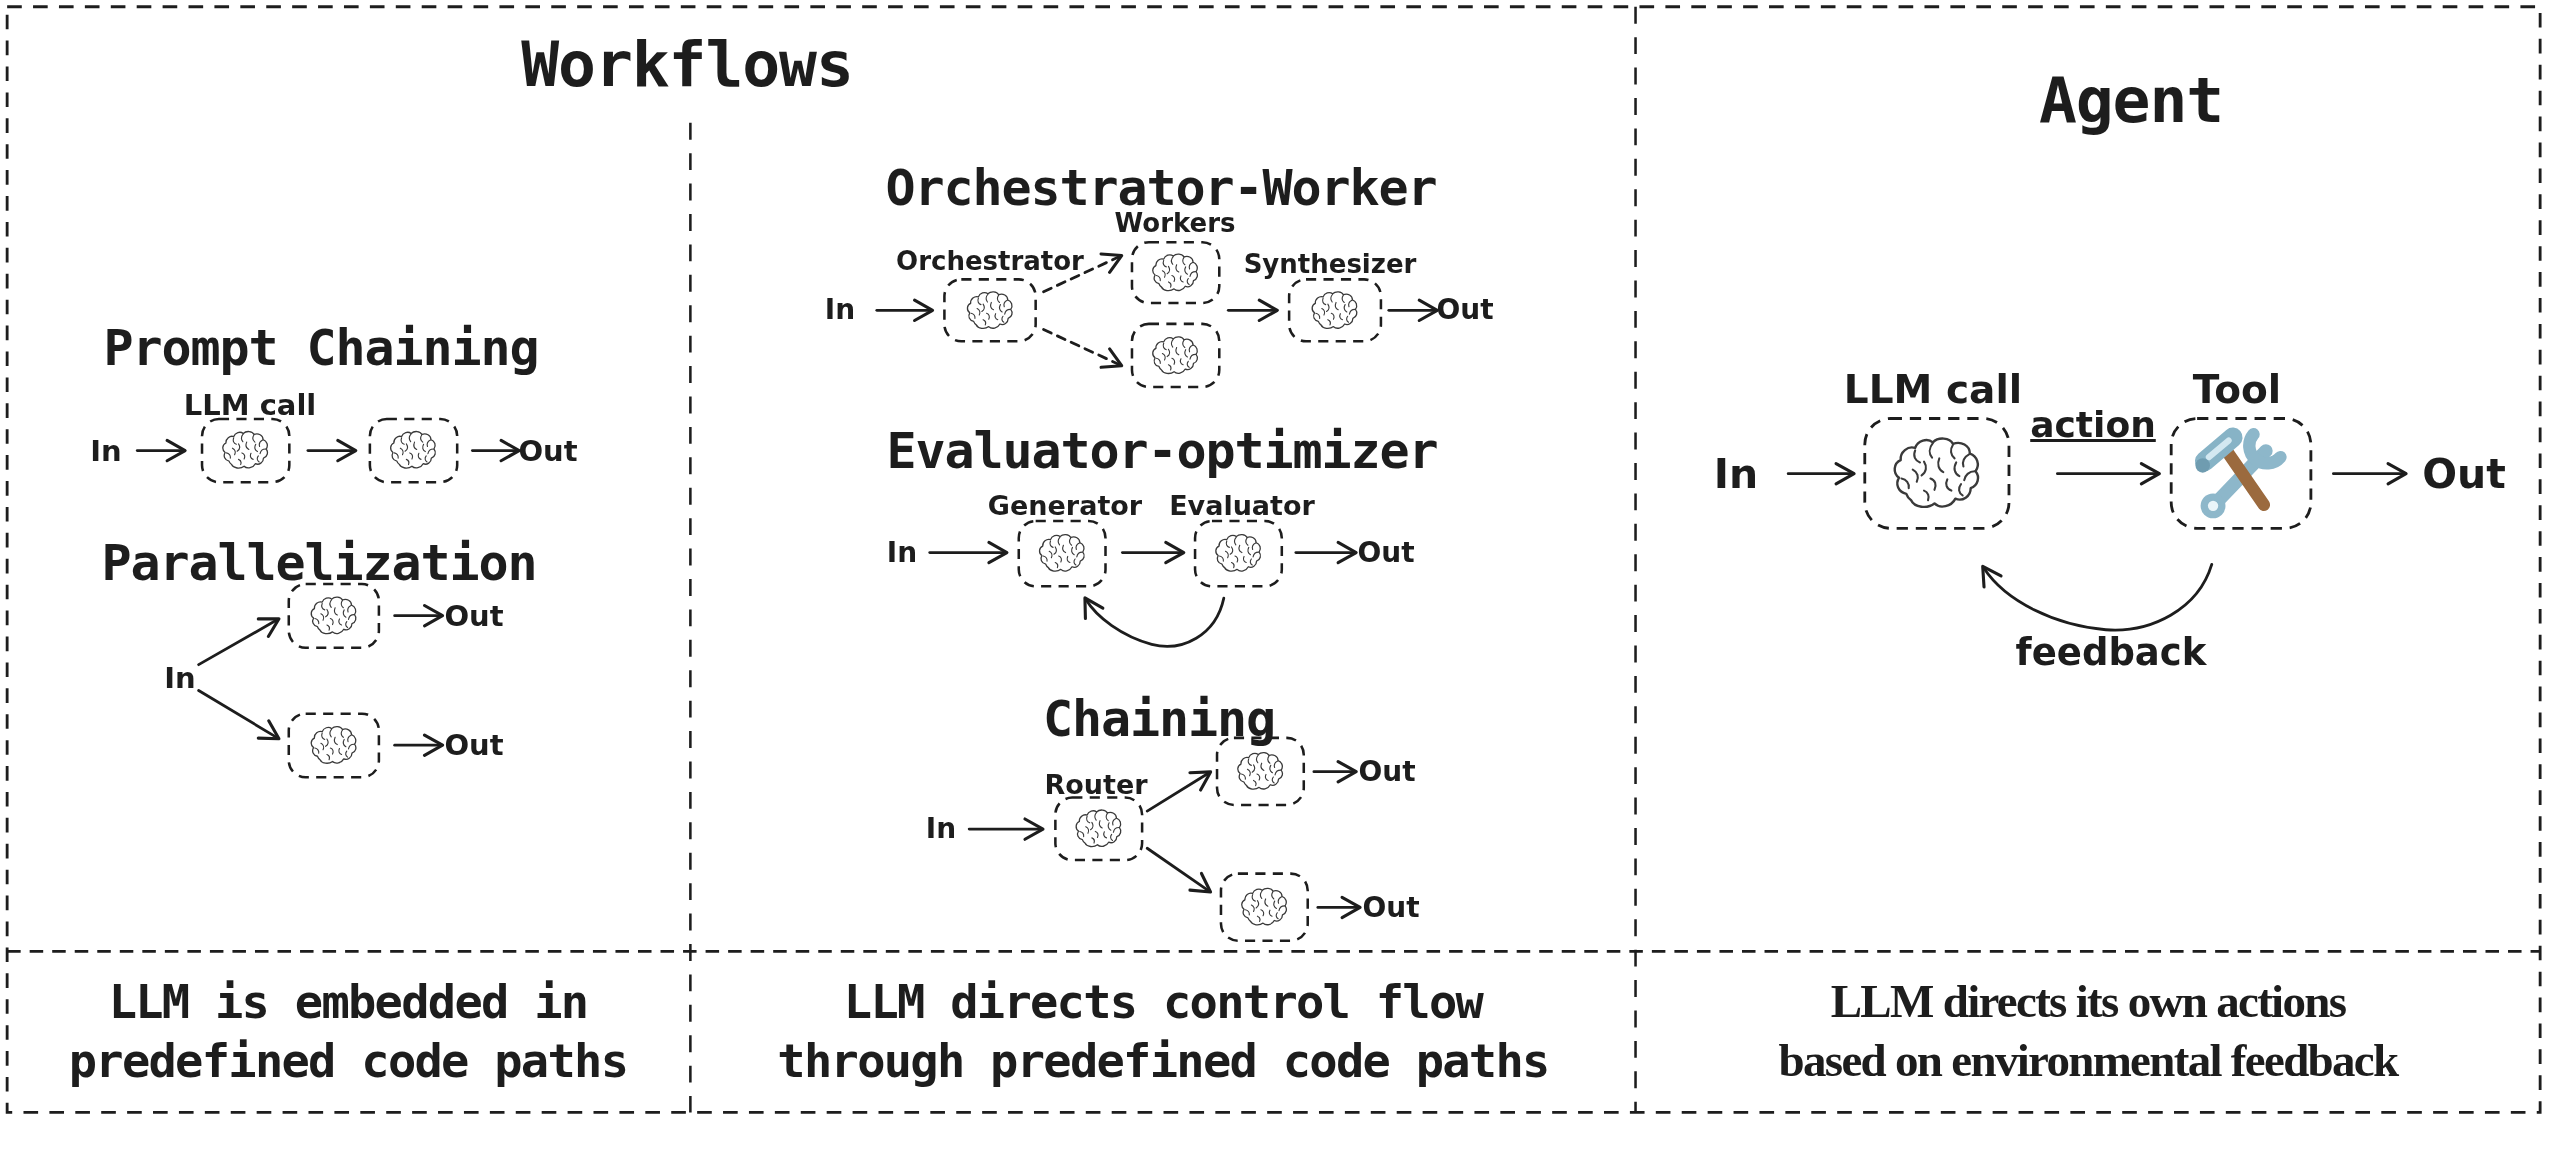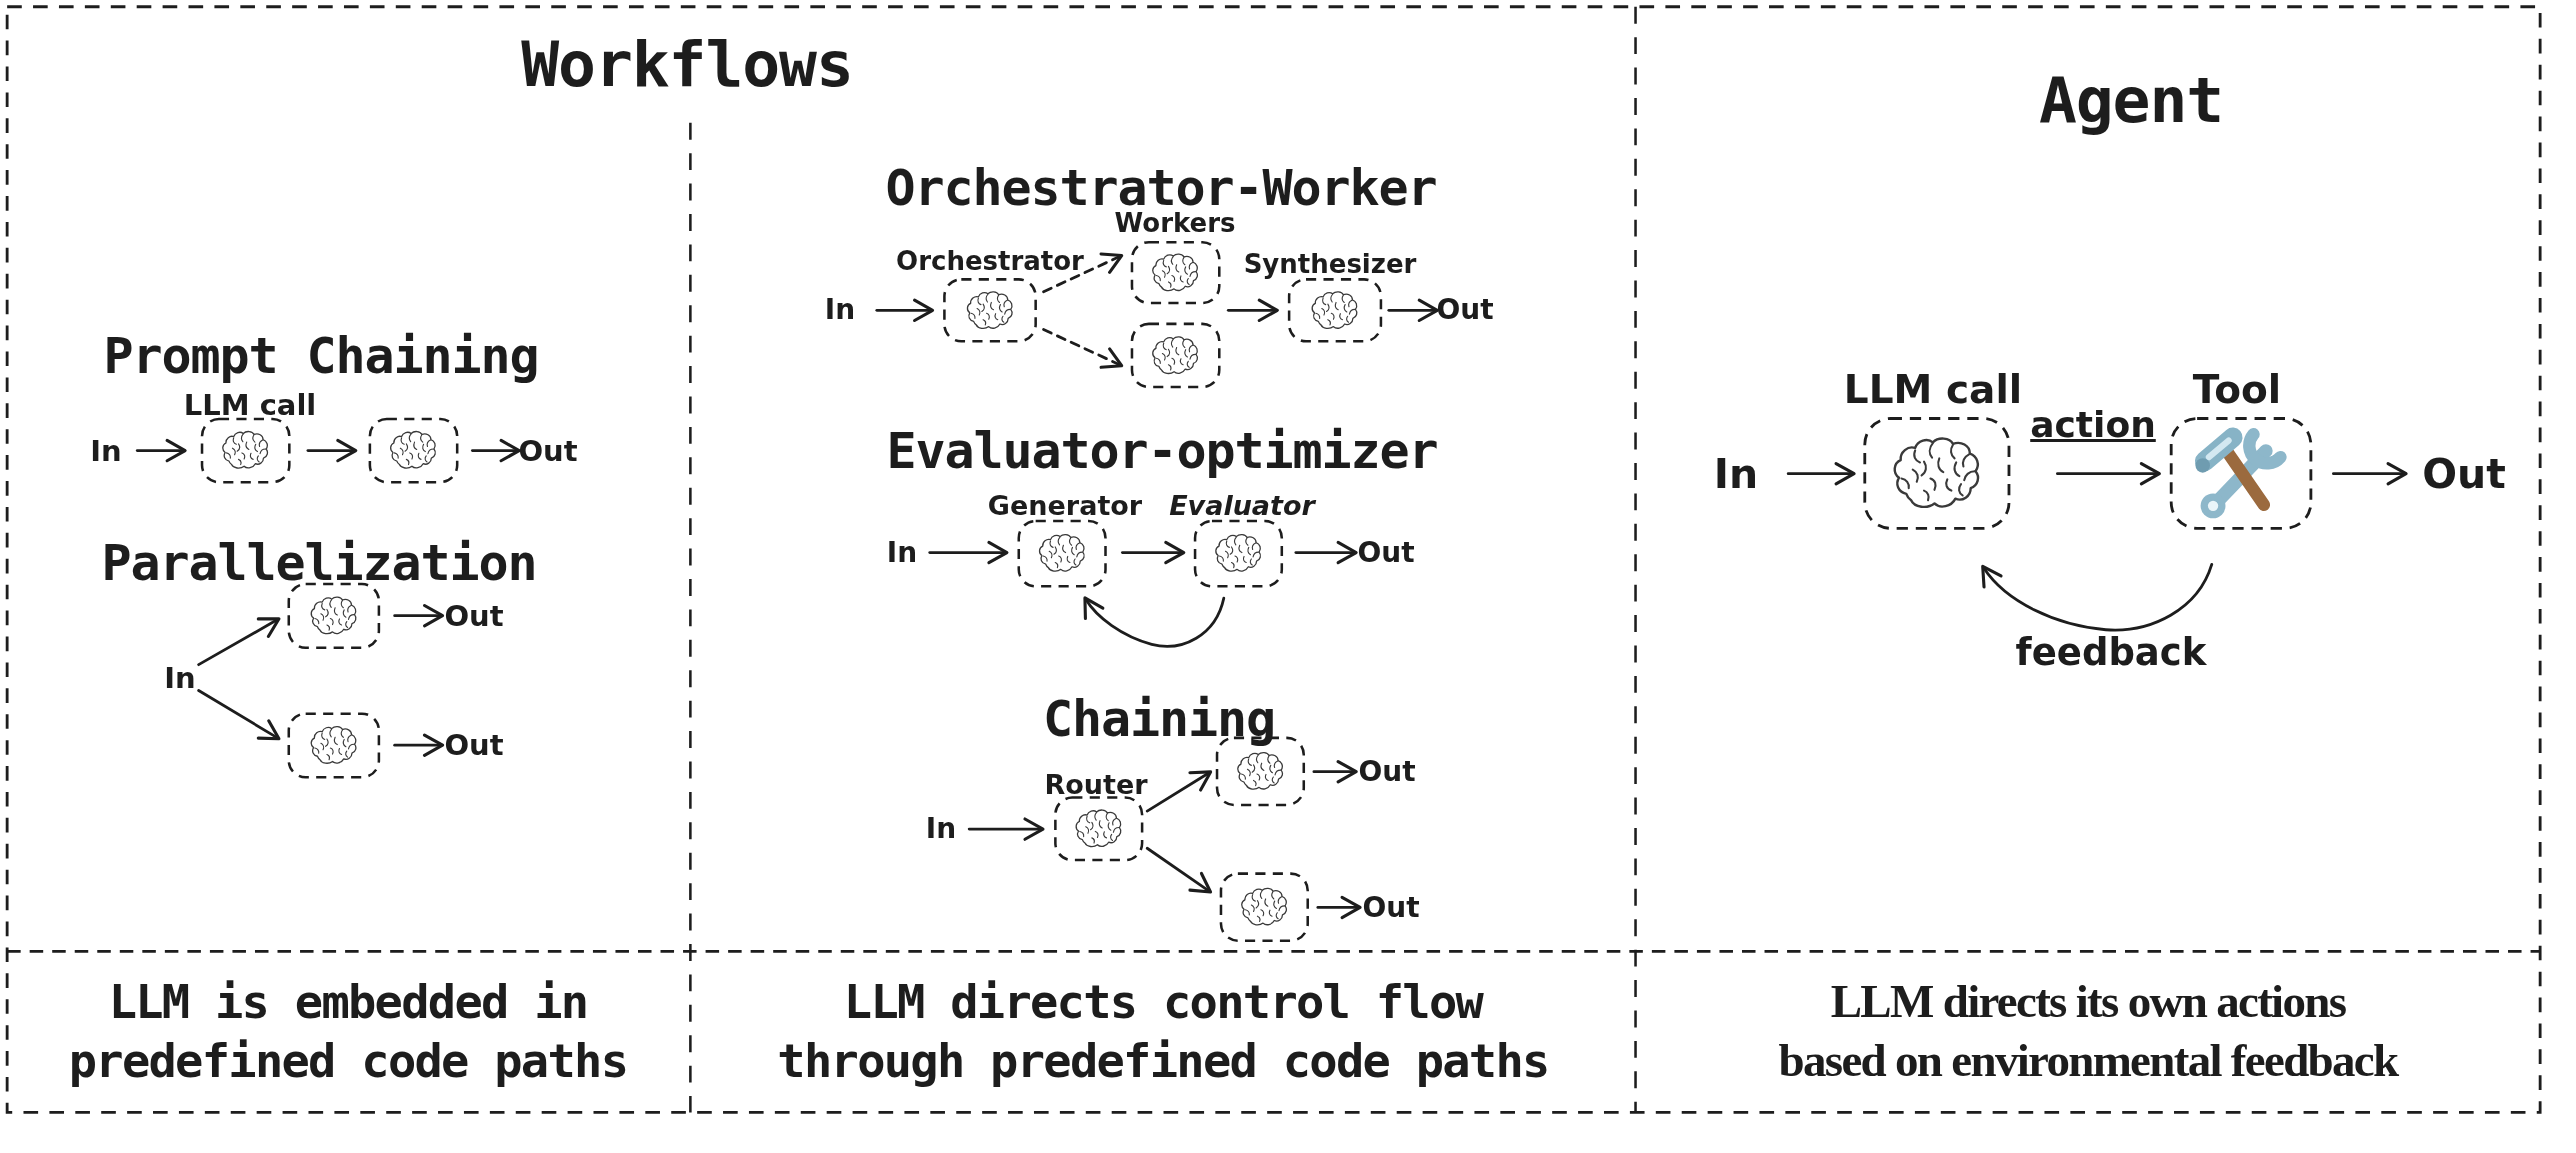--- a/index.html
+++ b/index.html
@@ -149,40 +149,40 @@
       <line x1="4142" y1="841" x2="4268" y2="841"></line>
       <path d="M3926,1002 C3902,1082 3818,1124 3738,1118 C3648,1110 3560,1068 3521,1008"></path>
     </g>
     <use href="#brain" x="3352" y="771" width="172" height="140"></use>
     <use href="#tool" x="3886" y="749" width="184" height="184"></use>
   </svg>
 
   <div class="t mono" style="left:687px;top:64px;font-size:63px;">Workflows</div>
   <div class="t mono" style="left:2131px;top:64px;font-size:63px;margin-top:36px;">Agent</div>
 
-  <div class="t mono" style="left:321px;top:348px;font-size:50px;margin-top:8px;">Prompt Chaining</div>
+  <div class="t mono" style="left:321px;top:348px;font-size:50px;">Prompt Chaining</div>
   <div class="t hand" style="left:250px;top:405px;font-size:29px;">LLM call</div>
   <div class="t hand" style="left:106px;top:451px;font-size:29px;">In</div>
   <div class="t hand" style="left:548px;top:451px;font-size:29px;">Out</div>
 
   <div class="t mono" style="left:319px;top:563px;font-size:50px;">Parallelization</div>
   <div class="t hand" style="left:180px;top:678px;font-size:29px;">In</div>
   <div class="t hand" style="left:474px;top:616px;font-size:29px;">Out</div>
   <div class="t hand" style="left:474px;top:745px;font-size:29px;">Out</div>
 
   <div class="t mono" style="left:1161px;top:188px;font-size:50px;">Orchestrator-Worker</div>
   <div class="t hand" style="left:1175px;top:223px;font-size:26px;">Workers</div>
   <div class="t hand" style="left:990px;top:261px;font-size:26px;">Orchestrator</div>
   <div class="t hand" style="left:1330px;top:264px;font-size:26px;">Synthesizer</div>
   <div class="t hand" style="left:840px;top:310px;font-size:28px;">In</div>
   <div class="t hand" style="left:1465px;top:310px;font-size:28px;">Out</div>
 
   <div class="t mono" style="left:1162px;top:451px;font-size:50px;">Evaluator-optimizer</div>
   <div class="t hand" style="left:1065px;top:505px;font-size:27px;">Generator</div>
-  <div class="t hand" style="left:1242px;top:505px;font-size:27px;font-style:italic;">Evaluator</div>
+  <div class="t hand" style="left:1242px;top:505px;font-size:27px;">Evaluator</div>
   <div class="t hand" style="left:902px;top:553px;font-size:28px;">In</div>
   <div class="t hand" style="left:1386px;top:553px;font-size:28px;">Out</div>
 
   <div class="t mono" style="left:1159px;top:719px;font-size:50px;">Chaining</div>
   <div class="t hand" style="left:1096px;top:784px;font-size:27px;">Router</div>
   <div class="t hand" style="left:941px;top:829px;font-size:28px;">In</div>
   <div class="t hand" style="left:1387px;top:772px;font-size:28px;">Out</div>
   <div class="t hand" style="left:1391px;top:908px;font-size:28px;">Out</div>
 
   <div class="t hand" style="left:1933px;top:389px;font-size:39px;">LLM call</div>

